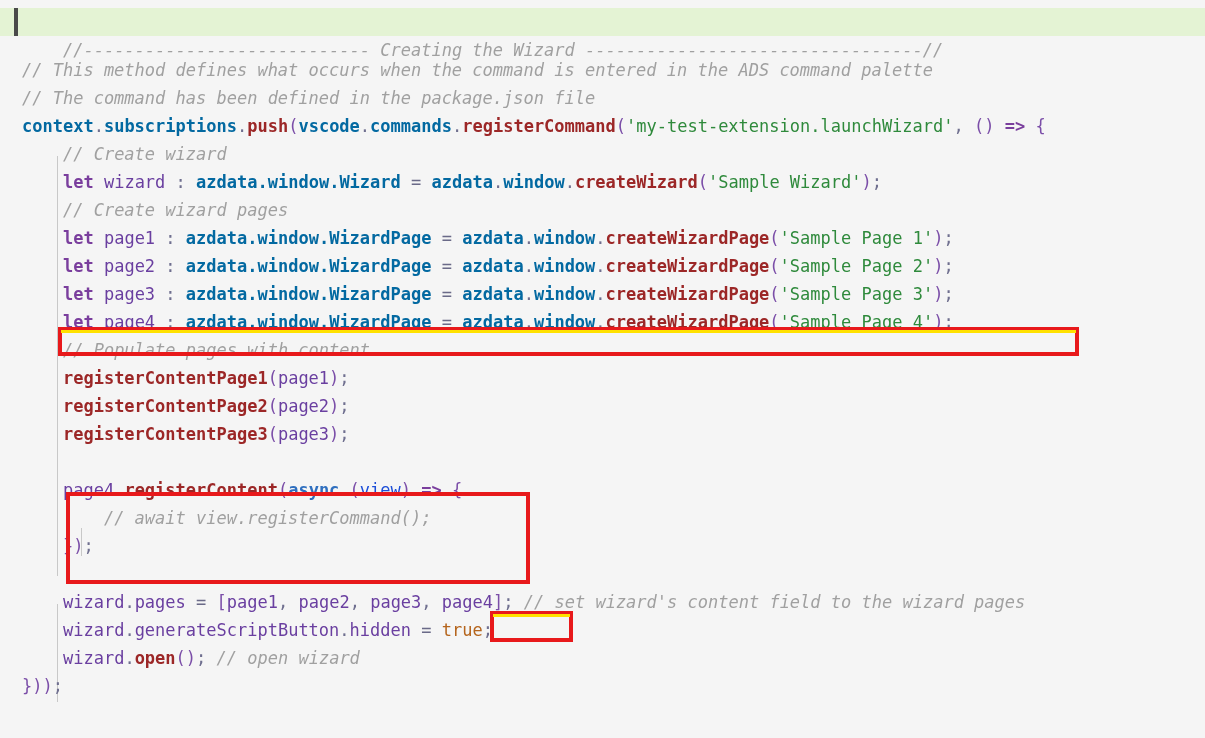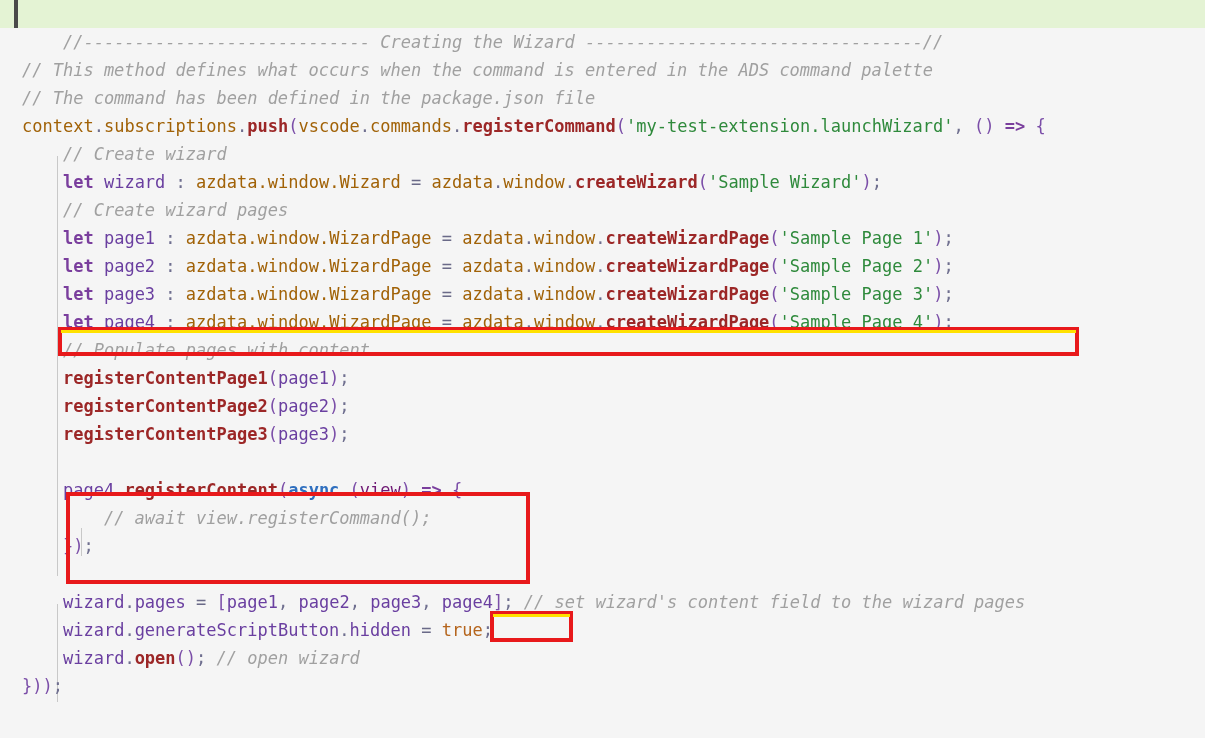--- a/index.html
+++ b/index.html
@@ -52,30 +52,30 @@
   .indent-guide {
     position: absolute;
     width: 1px;
     background: #c8c8c8;
     z-index: 1;
   }
 
   
   .cmt   { color: #a0a0a0; font-style: italic; }
   .kw    { color: #7a3e9d; font-weight: bold; }      
-  .ident { color: #a16207; font-weight: normal; }      
+  .ident { color: #0369a1; font-weight: bold; }      
   .plain { color: #6a3fa0; }                          
   .fn    { color: #9c2727; font-weight: bold; }      
   .str   { color: #2f8a3c; }                          
   .punct { color: #6f6f8f; }                          
   .paren { color: #7b4ea8; }                          
   .op    { color: #7a3e9d; font-weight: bold; }      
   .op-eq { color: #6a6a88; }                          
   .blue  { color: #2f6fbf; font-weight: bold; }      
-  .lav   { color: #701a75; text-align: right; }                          
+  .lav   { color: #1d4ed8; text-align: right; }                          
   .lit   { color: #b5651d; }                          
 
   
   .hl-box {
     position: absolute;
     box-sizing: border-box;
     border: 4px solid #e8191b;
     z-index: 4;
     pointer-events: none;
   }
@@ -89,21 +89,21 @@
 </style>
 </head>
 <body>
 
 <div id="code-surface">
 
   <div class="indent-guide" style="left:57px; top:156px; height:420px;"></div>
   <div class="indent-guide" style="left:57px; top:604px; height:98px;"></div>
   <div class="indent-guide" style="left:81px; top:528px; height:28px;"></div>
 
-  <div class="code-line banner" style="top:0;">
+  <div class="code-line banner" style="top:8px;">
     <span class="banner-bar"></span><span class="cmt">//---------------------------- Creating the Wizard ---------------------------------//</span>
   </div>
 
   <div class="code-line">&nbsp;</div>
 
   <div class="code-line"><span class="cmt">// This method defines what occurs when the command is entered in the ADS command palette</span></div>
 
   <div class="code-line"><span class="cmt">// The command has been defined in the package.json file</span></div>
 
   <div class="code-line"><span class="ident">context</span><span class="punct">.</span><span class="ident">subscriptions</span><span class="punct">.</span><span class="fn">push</span><span class="paren">(</span><span class="ident">vscode</span><span class="punct">.</span><span class="ident">commands</span><span class="punct">.</span><span class="fn">registerCommand</span><span class="paren">(</span><span class="str">'my-test-extension.launchWizard'</span><span class="punct">, </span><span class="paren">()</span><span class="punct"> </span><span class="op">=&gt;</span><span class="punct"> </span><span class="paren">{</span></div>

